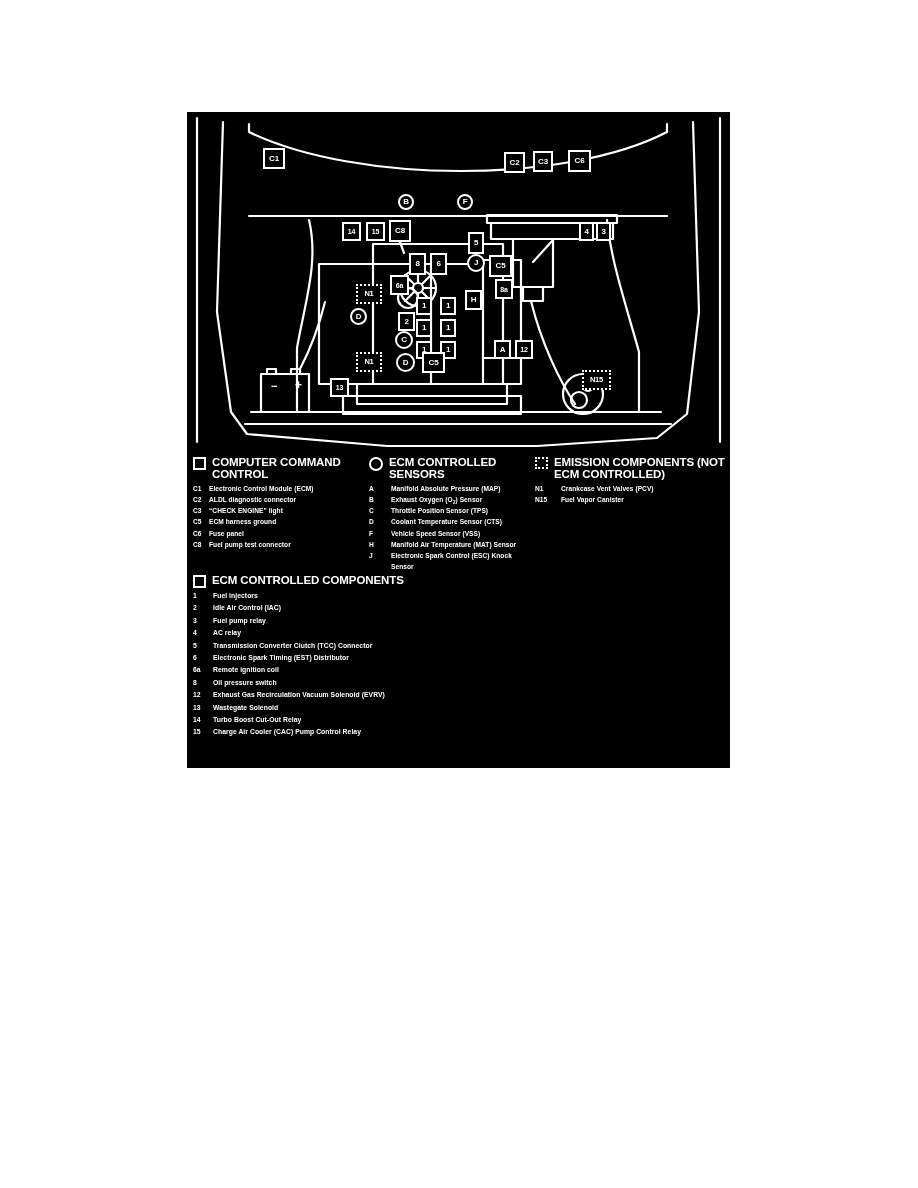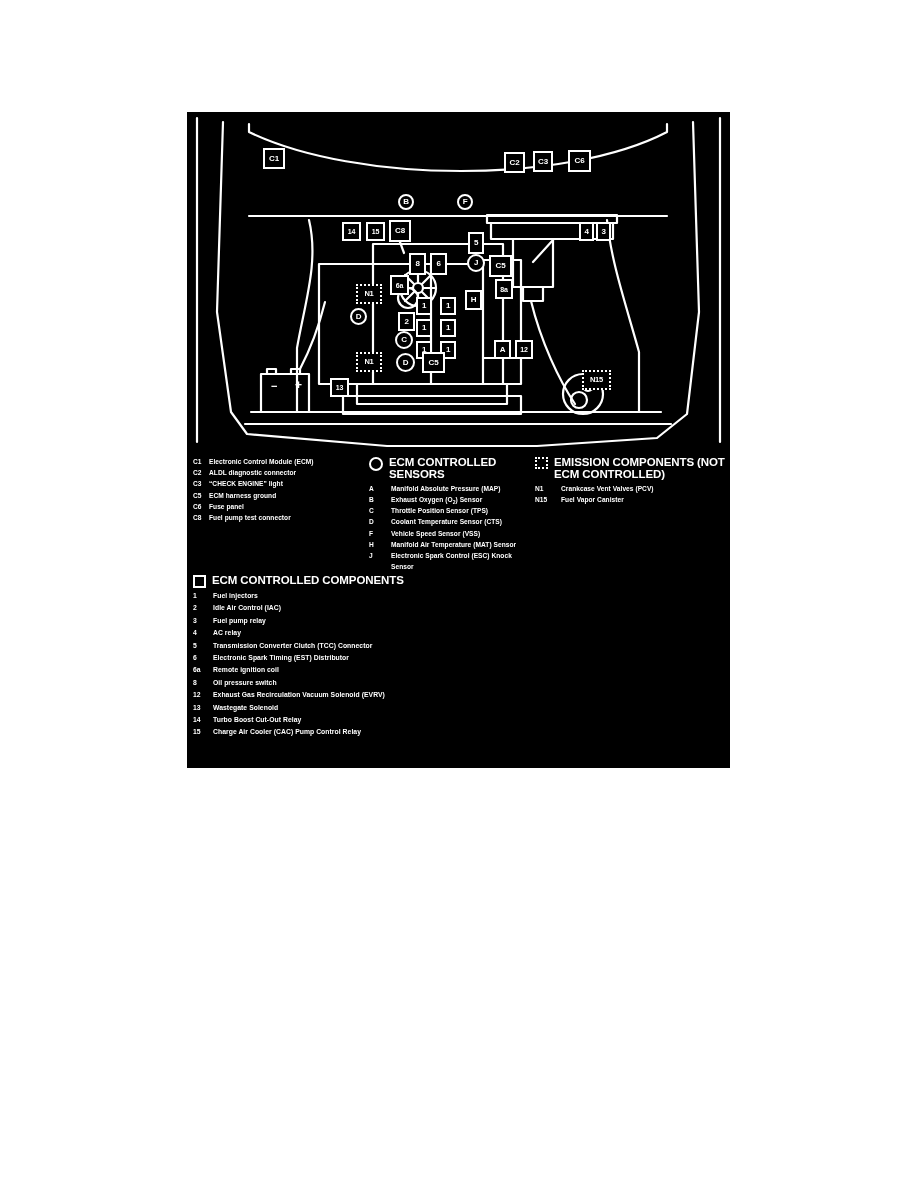--- a/index.html
+++ b/index.html
@@ -152,20 +152,24 @@
       <div class="lbl sm" style="left:143px;top:266px;width:19px;height:19px;">13</div>
       <div class="lbl dash" style="left:395px;top:258px;width:29px;height:20px;">N15</div>
 
       <div style="position:absolute;left:84px;top:268px;color:#fff;font-size:11px;font-weight:bold;">−</div>
       <div style="position:absolute;left:108px;top:266px;color:#fff;font-size:12px;font-weight:bold;">+</div>
     </div>
 
     <div id="legend">
 
       <div class="col" id="colA">
+        <div class="head">
+          <div class="mark mark-sq"></div>
+          <div class="txt">COMPUTER COMMAND CONTROL</div>
+        </div>
         <div class="rows">
           <div class="row">
               <span class="k">C1</span>
               <span class="v">Electronic Control Module (ECM)</span>
             </div>
           <div class="row">
               <span class="k">C2</span>
               <span class="v">ALDL diagnostic connector</span>
             </div>
           <div class="row">

